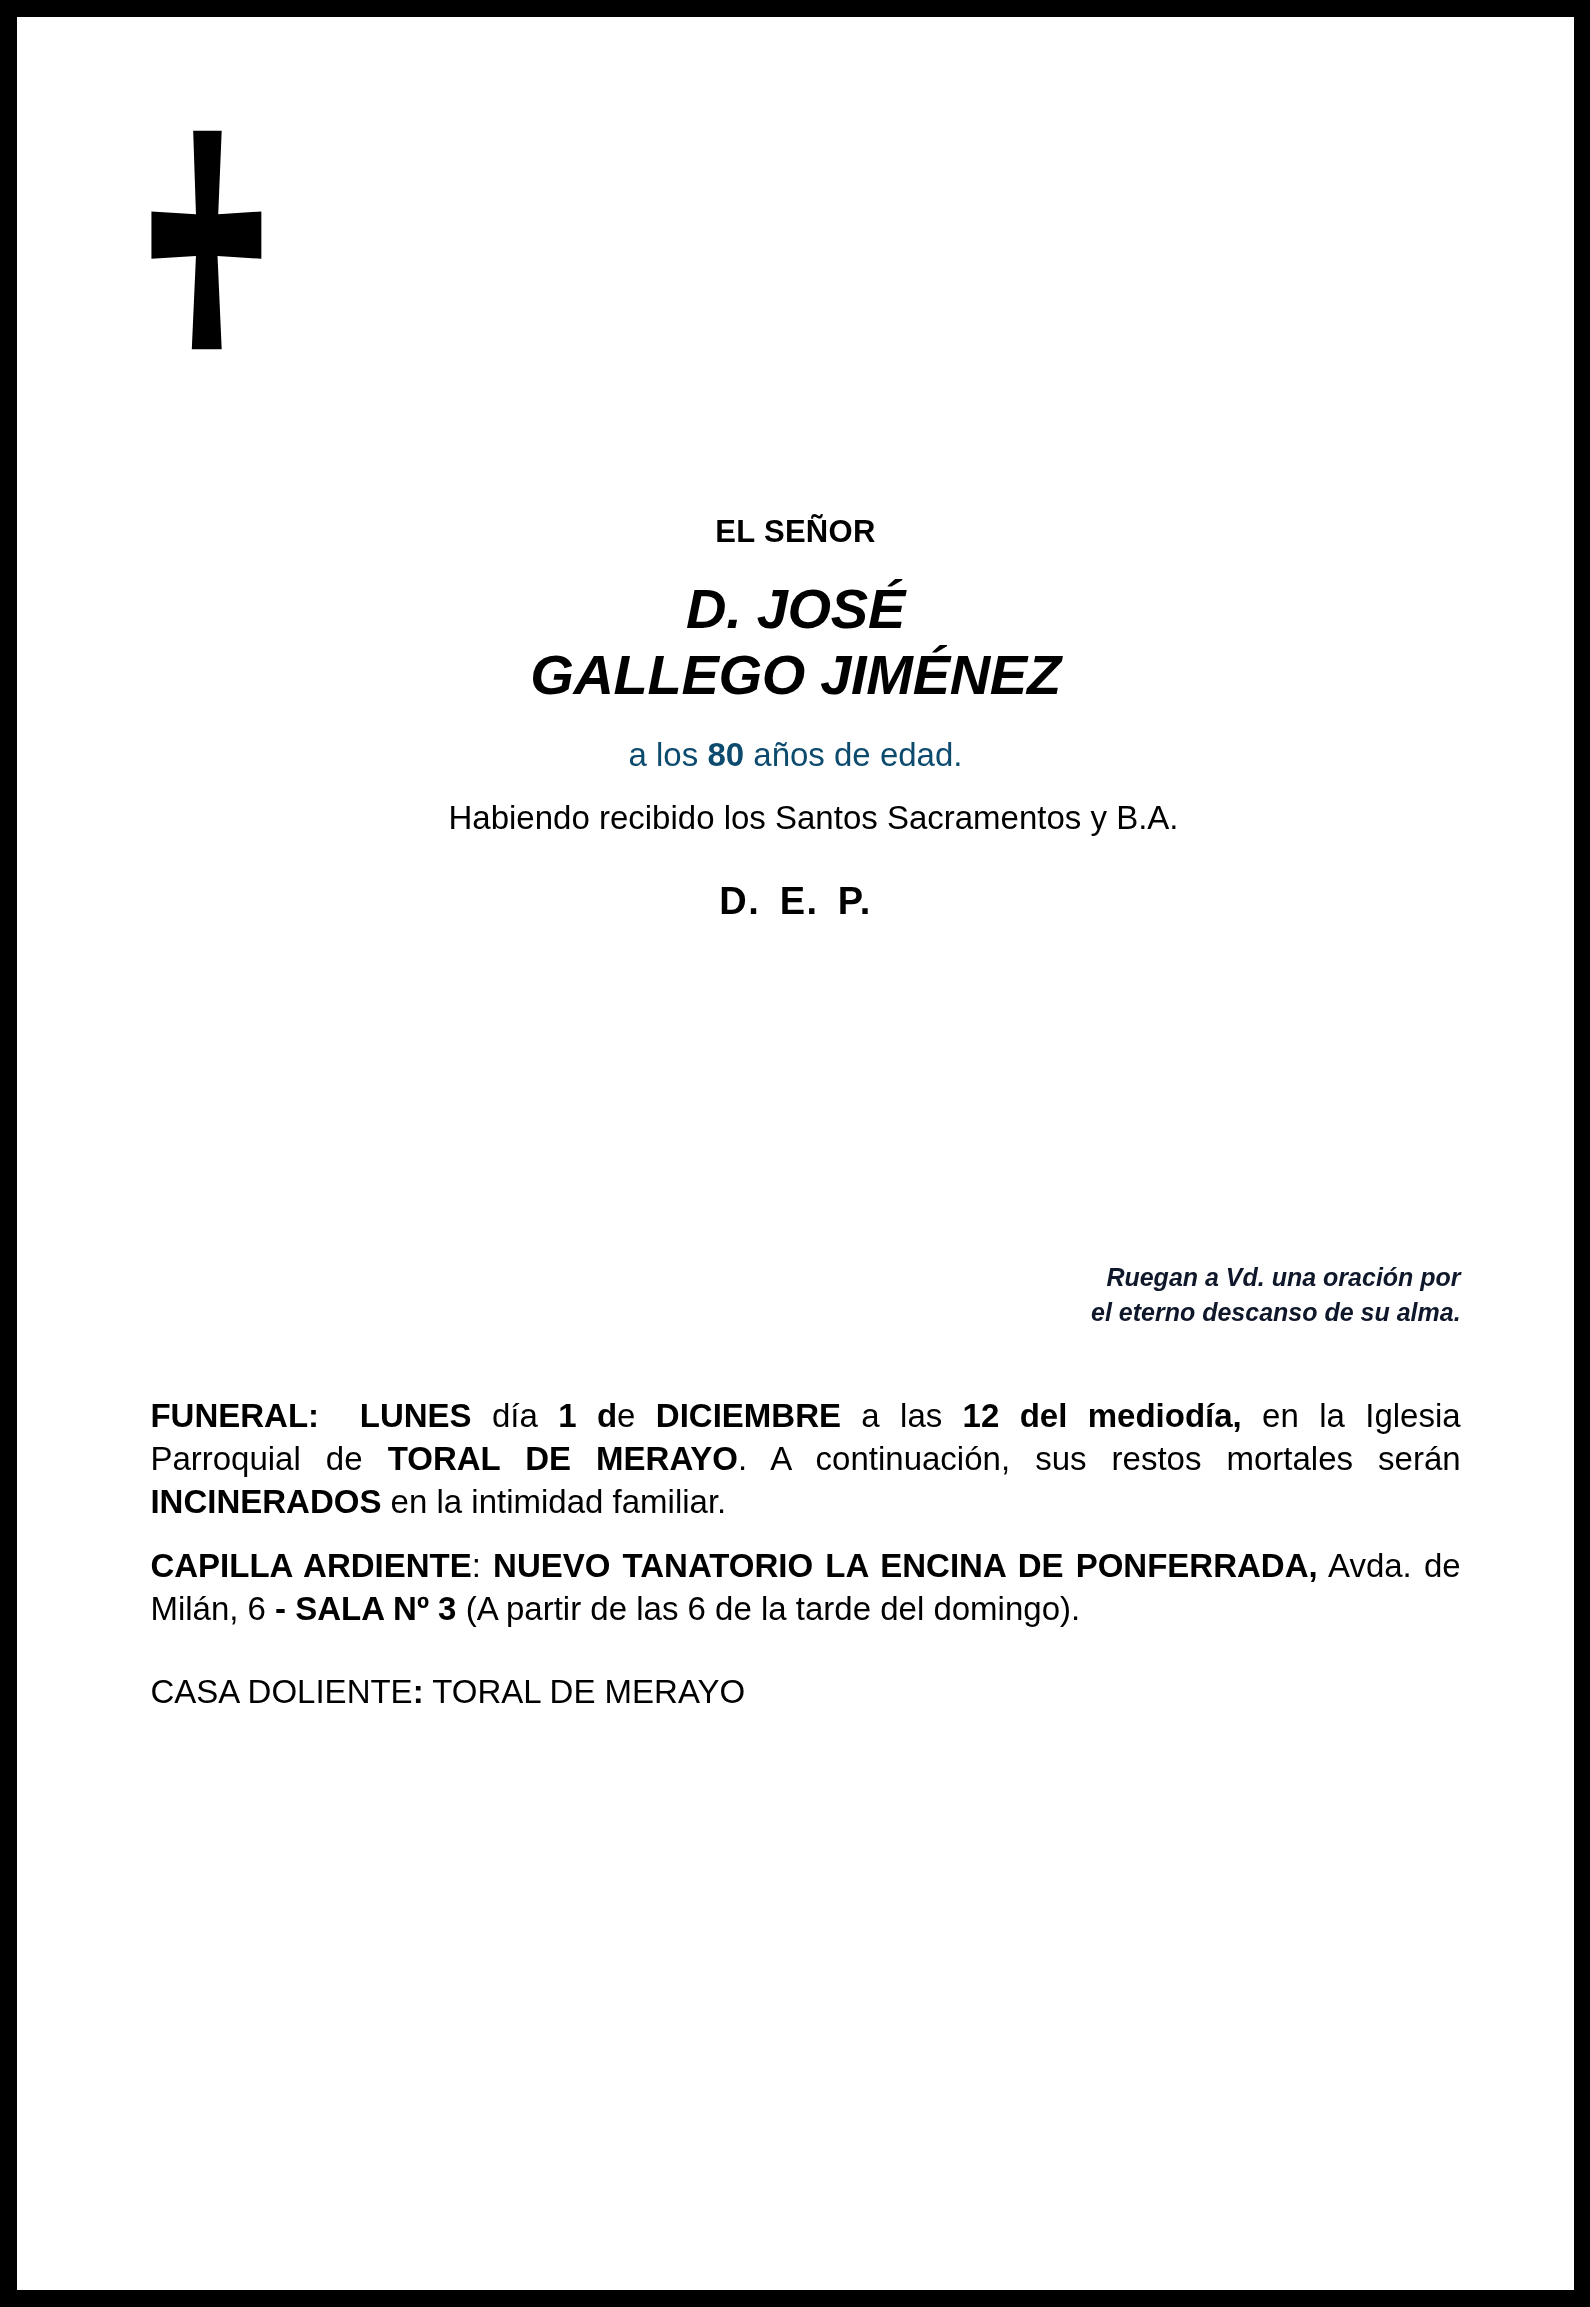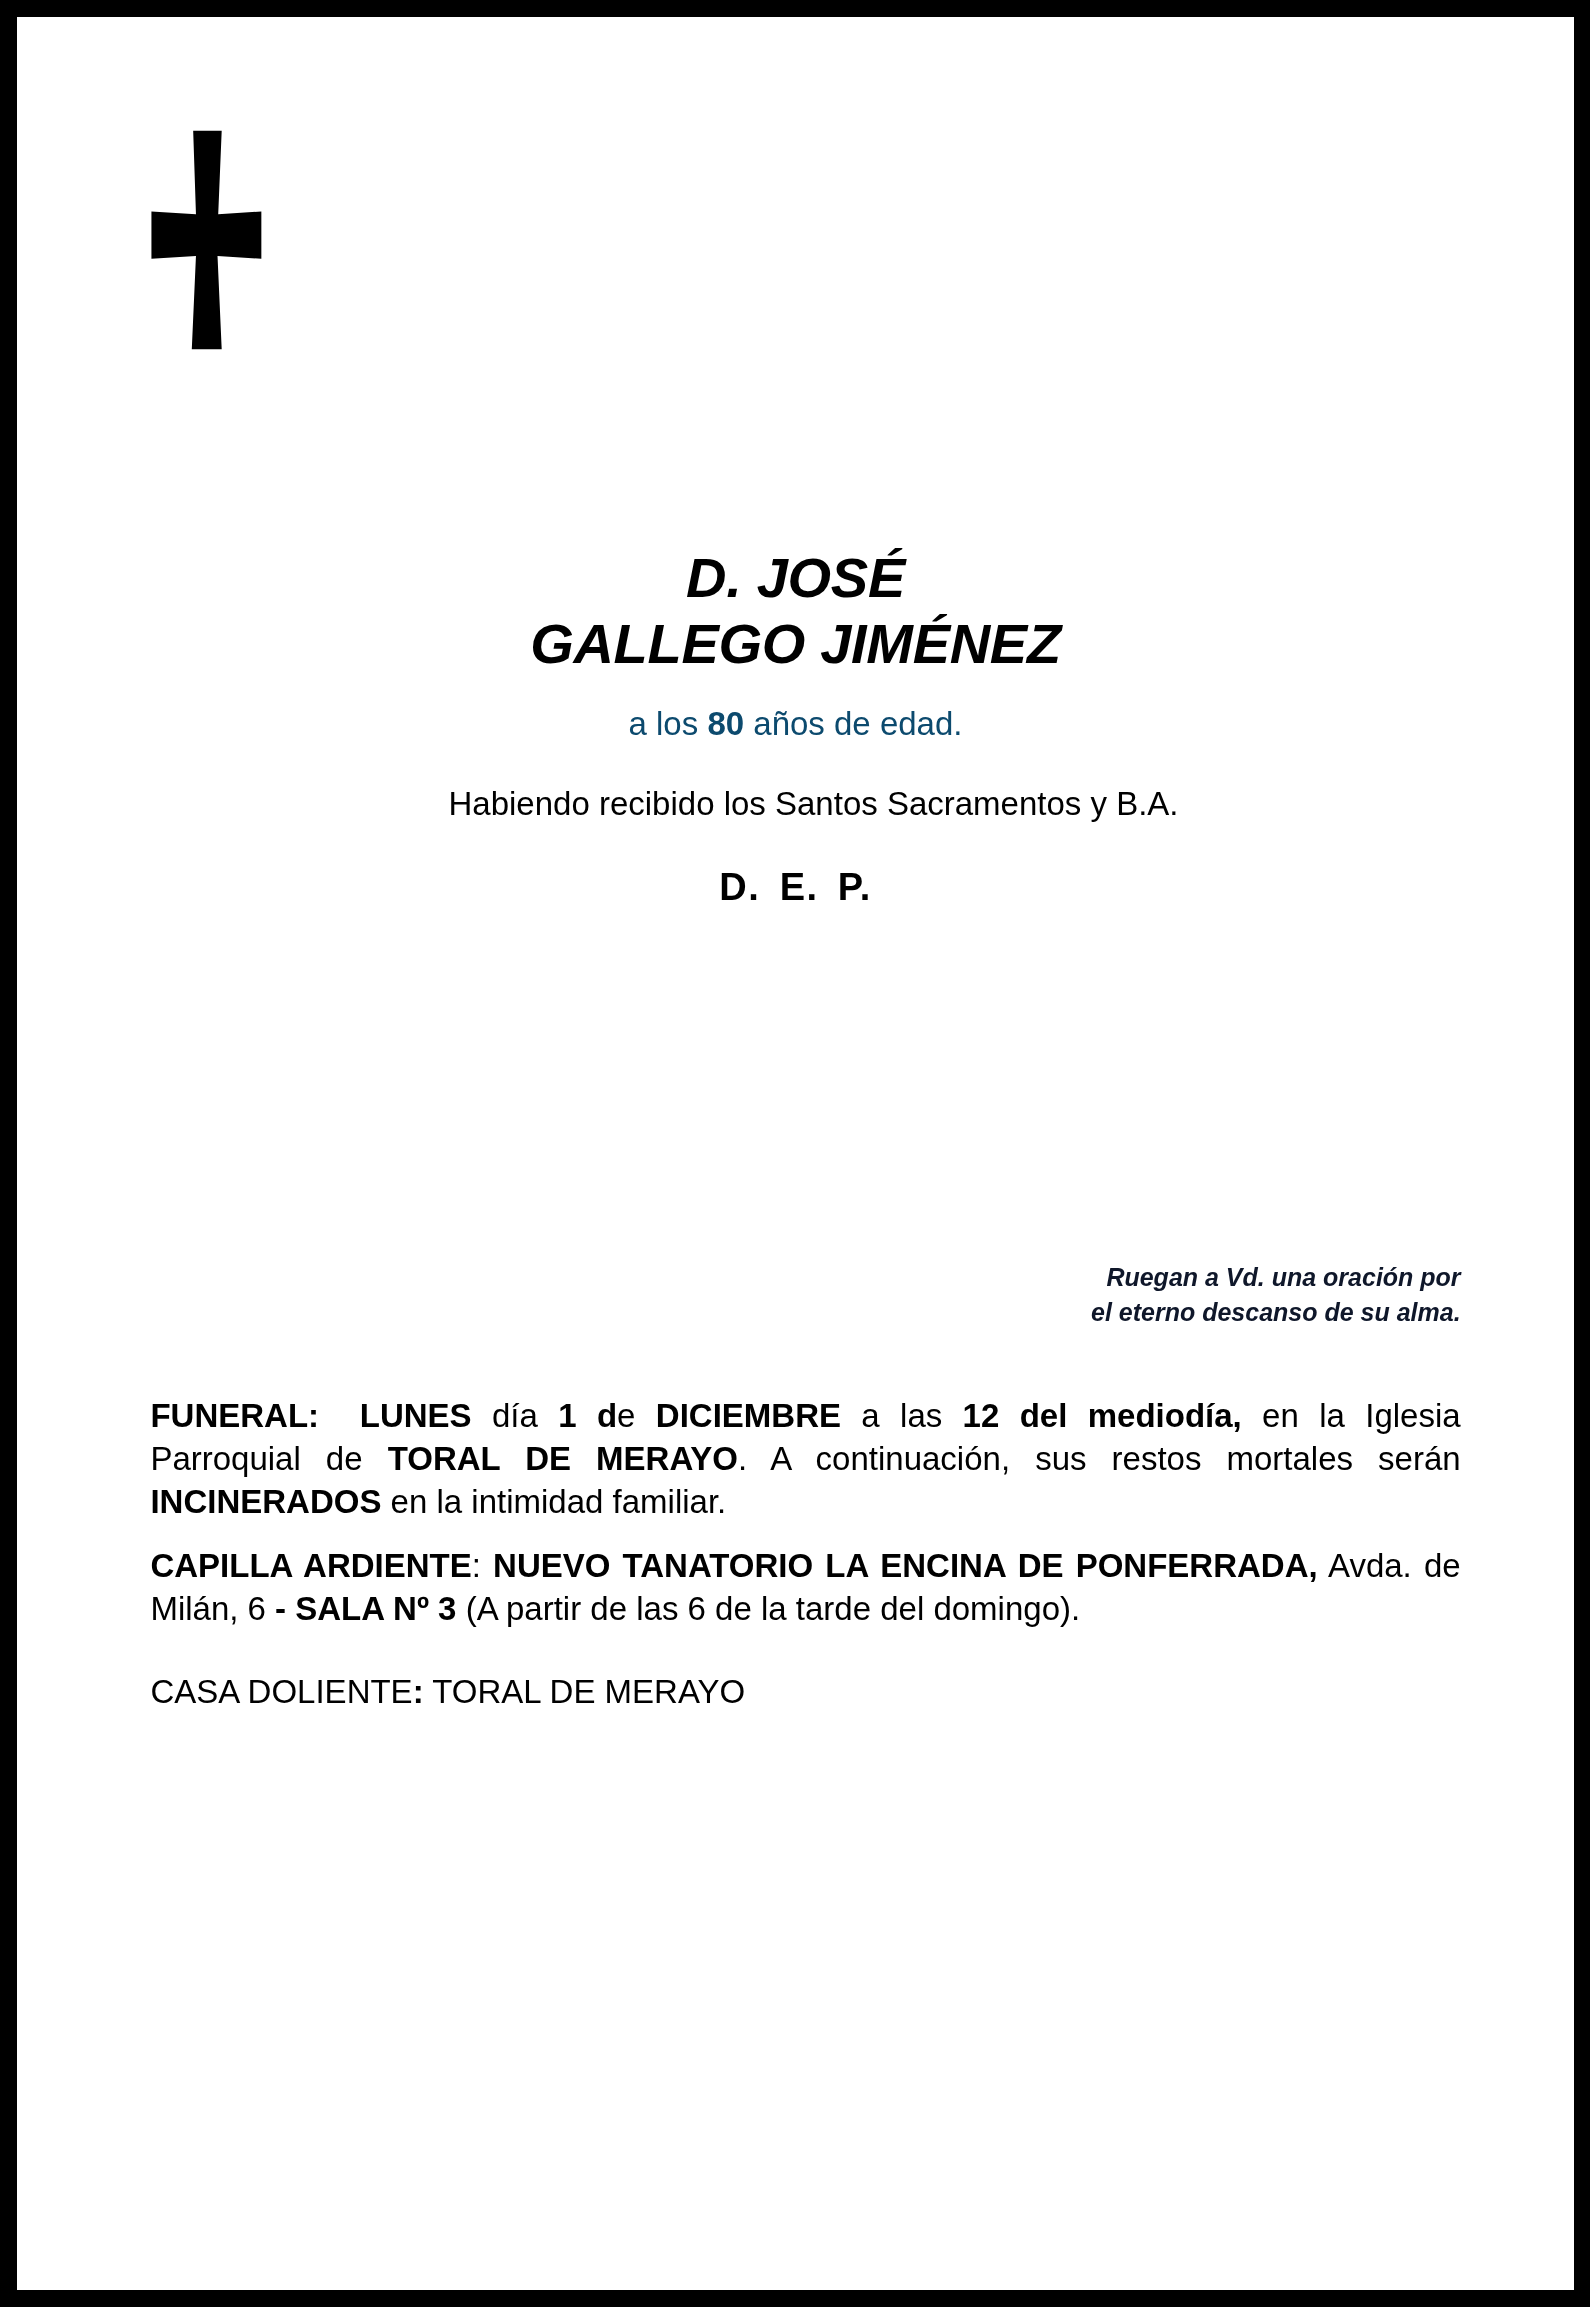--- a/index.html
+++ b/index.html
@@ -81,21 +81,21 @@
 
   .age-line {
     margin-top: 25px;
     font-size: 33px;
     font-weight: 400;
     line-height: 1.3;
     color: #0c4a6e;
   }
 
   .sacraments-line {
-    margin-top: 38px;
+    margin-top: 21px;
     font-size: 33px;
     font-weight: 400;
     line-height: 1.3;
     color: #000;
     padding-left: 36px;
   }
 
   .dep-line {
     margin-top: 40px;
     font-size: 38px;
@@ -182,20 +182,21 @@
           L 102 188
           L 38 192
           L 38 124
           L 102 128
           Z"></path>
       </svg>
     </div>
 
     <div class="header-block">
 
+      <div class="el-senor">EL SEÑOR</div>
 
       <div class="deceased-name">
         <span class="line1">D. JOSÉ</span>
         <span class="line2">GALLEGO JIMÉNEZ</span>
       </div>
 
 
       <div class="age-line"><span>a los </span><b>80</b><span> años de edad.</span></div>
 
       <div class="sacraments-line">Habiendo recibido los Santos Sacramentos y B.A.</div>

